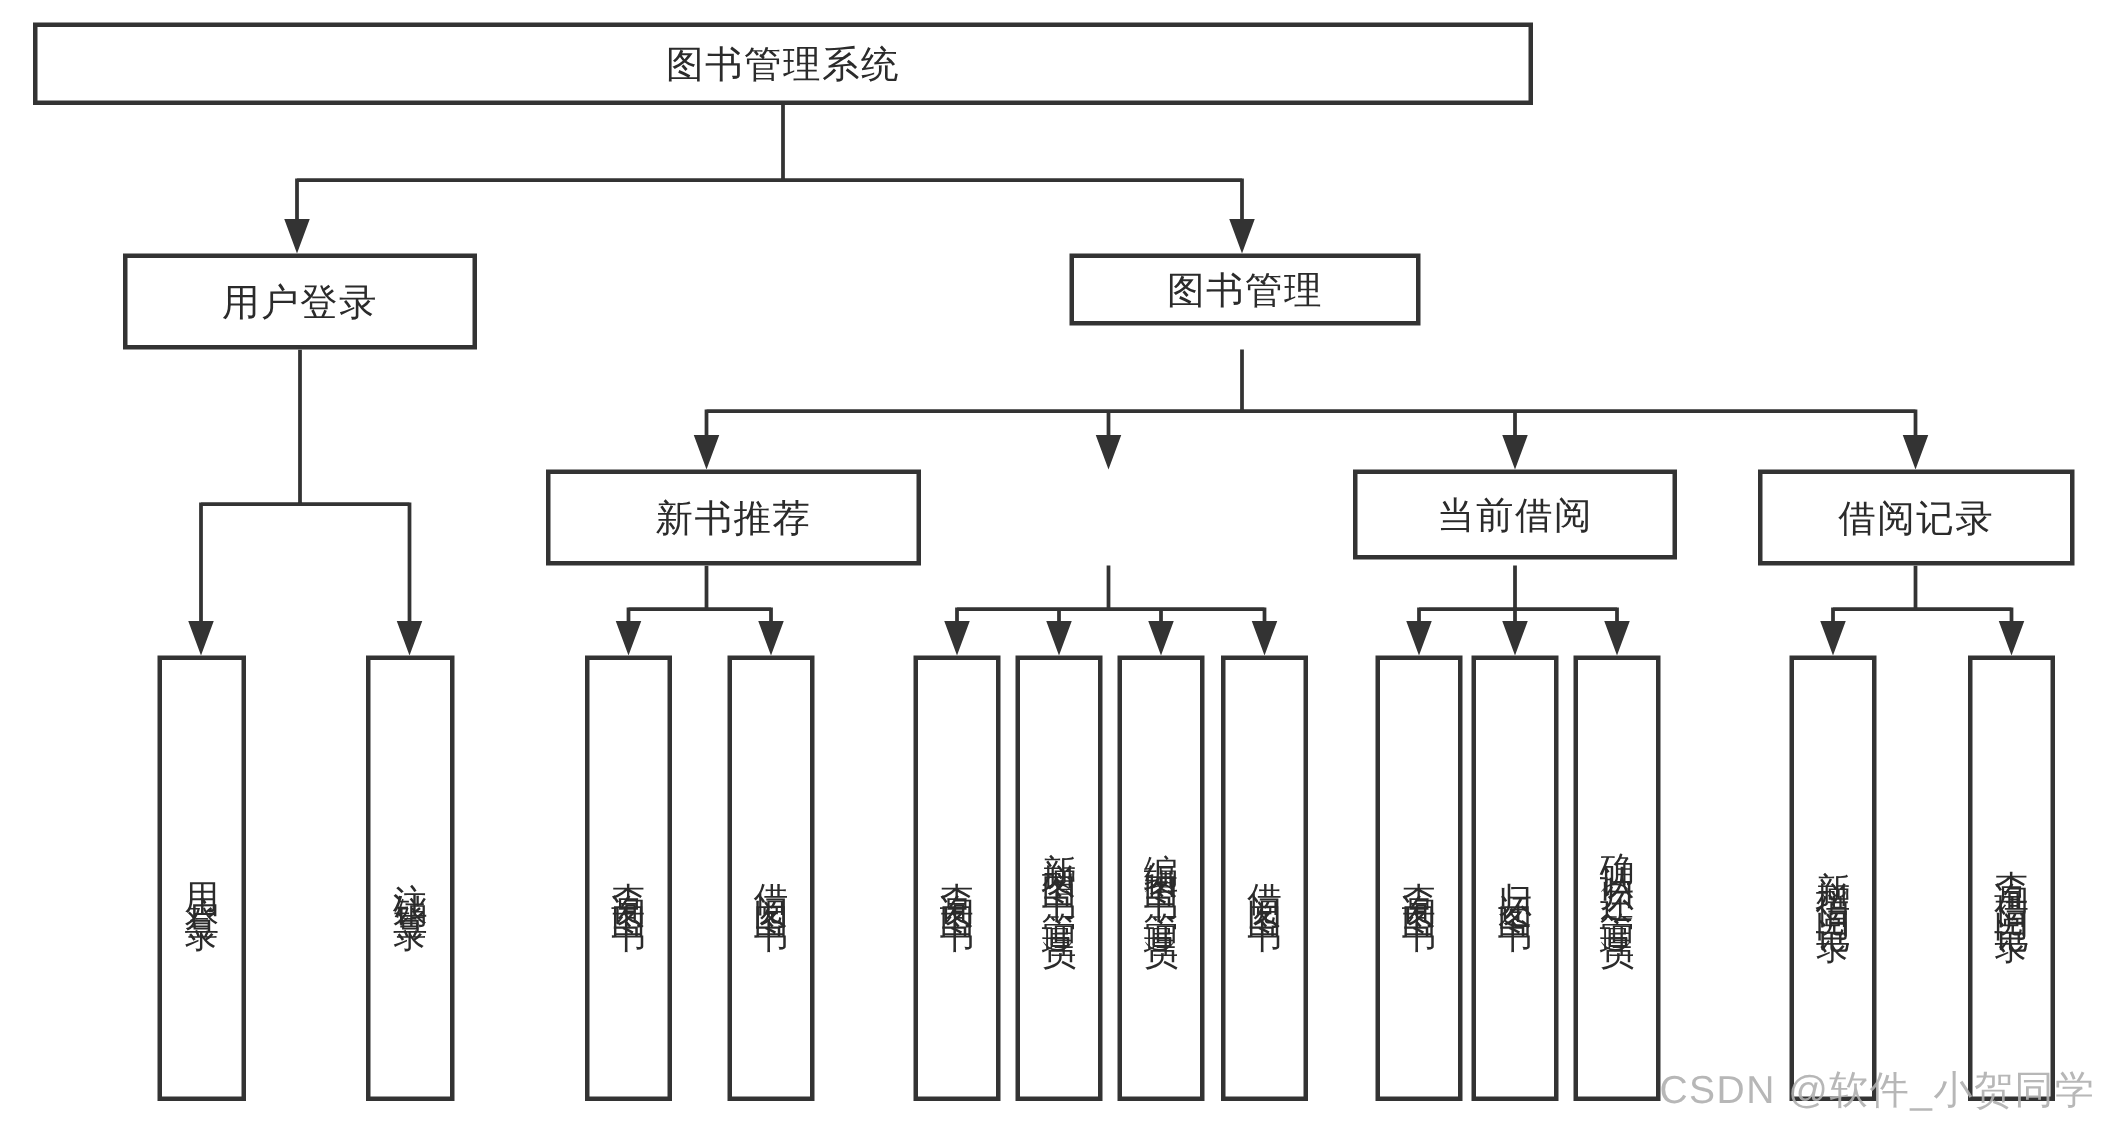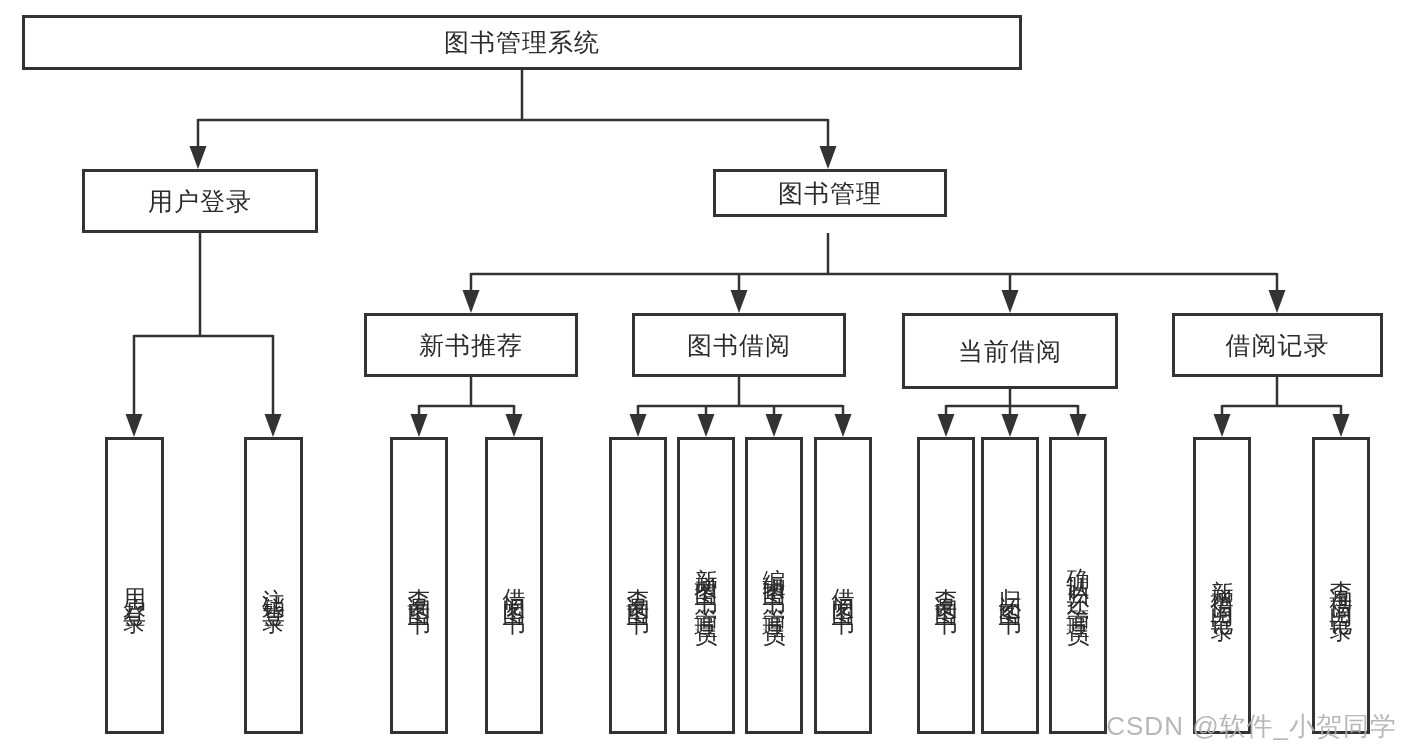--- a/index.html
+++ b/index.html
@@ -73,23 +73,22 @@
              M937.5 414 H954.5 L946 437 Z  M1001.5 414 H1018.5 L1010 437 Z
              M1069.5 414 H1086.5 L1078 437 Z
              M1213.5 414 H1230.5 L1222 437 Z  M1332.5 414 H1349.5 L1341 437 Z"></path>
   </svg>
 
   <div class="box" style="left:22px;top:15px;width:1000px;height:55px;">图书管理系统</div>
 
   <div class="box" style="left:82px;top:169px;width:236px;height:64px;">用户登录</div>
   <div class="box" style="left:713px;top:169px;width:234px;height:48px;">图书管理</div>
 
-  <div class="box" style="left:364px;top:313px;width:214px;height:64px;">新书推荐</div>
-  <div class="box" style="left:632px;top:313px;width:214px;height:64px;">图书借阅</div>
-  <div class="box" style="left:902px;top:313px;width:216px;height:76px;font-family:Liberation Serif, serif;">当前借阅</div>
+  <div class="box" style="left:364px;top:313px;width:250px;height:64px;">新书推荐</div>
+  <div class="box" style="left:902px;top:313px;width:216px;height:60px;font-family:Liberation Serif, serif;">当前借阅</div>
   <div class="box" style="left:1172px;top:313px;width:211px;height:64px;">借阅记录</div>
 
   <div class="vbox" style="left:105px;top:437px;width:59px;height:297px;">用户登录</div>
   <div class="vbox" style="left:244px;top:437px;width:59px;height:297px;">注销登录</div>
 
   <div class="vbox" style="left:390px;top:437px;width:58px;height:297px;">查询图书</div>
   <div class="vbox" style="left:485px;top:437px;width:58px;height:297px;">借阅图书</div>
 
   <div class="vbox" style="left:609px;top:437px;width:58px;height:297px;">查询图书</div>
   <div class="vbox" style="left:677px;top:437px;width:58px;height:297px;">新增图书（管理员）</div>

